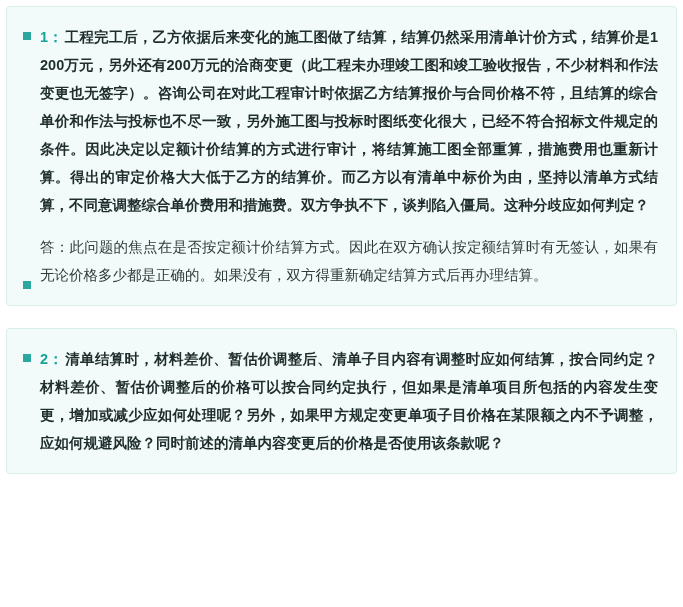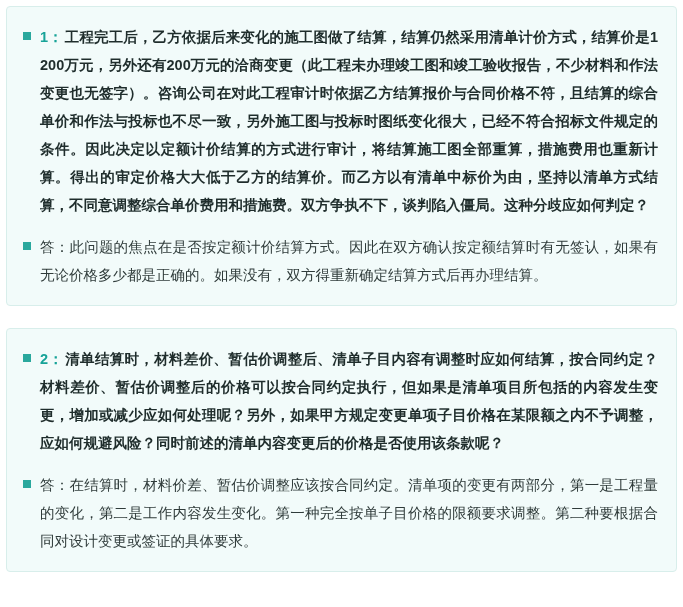--- a/index.html
+++ b/index.html
@@ -53,20 +53,21 @@
     font-weight: bold;
     color: #1f2d2c;
   }
   .q-num {
     color: #17a398;
     font-weight: bold;
     margin-right: 2px;
   }
   .ans-block {
     margin-top: 14px;
+    align-items: flex-end;
   }
   .ans-label {
     color: #2f3b3a;
   }
 </style>
 </head>
 <body>
 
 <div class="page">
 
@@ -85,21 +86,15 @@
     </div>
   </div>
 
   <div class="qa-card">
     <div class="block">
       <span class="bullet"></span>
       <div class="body-text q-text">
         <span class="q-num">2：</span><span>清单结算时，材料差价、暂估价调整后、清单子目内容有调整时应如何结算，按合同约定？材料差价、暂估价调整后的价格可以按合同约定执行，但如果是清单项目所包括的内容发生变更，增加或减少应如何处理呢？另外，如果甲方规定变更单项子目价格在某限额之内不予调整，应如何规避风险？同时前述的清单内容变更后的价格是否使用该条款呢？</span>
       </div>
     </div>
-    <div class="block ans-block">
-      <span class="bullet"></span>
-      <div class="body-text">
-        <span class="ans-label">答：</span><span>在结算时，材料价差、暂估价调整应该按合同约定。清单项的变更有两部分，第一是工程量的变化，第二是工作内容发生变化。第一种完全按单子目价格的限额要求调整。第二种要根据合同对设计变更或签证的具体要求。</span>
-      </div>
-    </div>
   </div>
 
 </div>
 
 </body></html>

